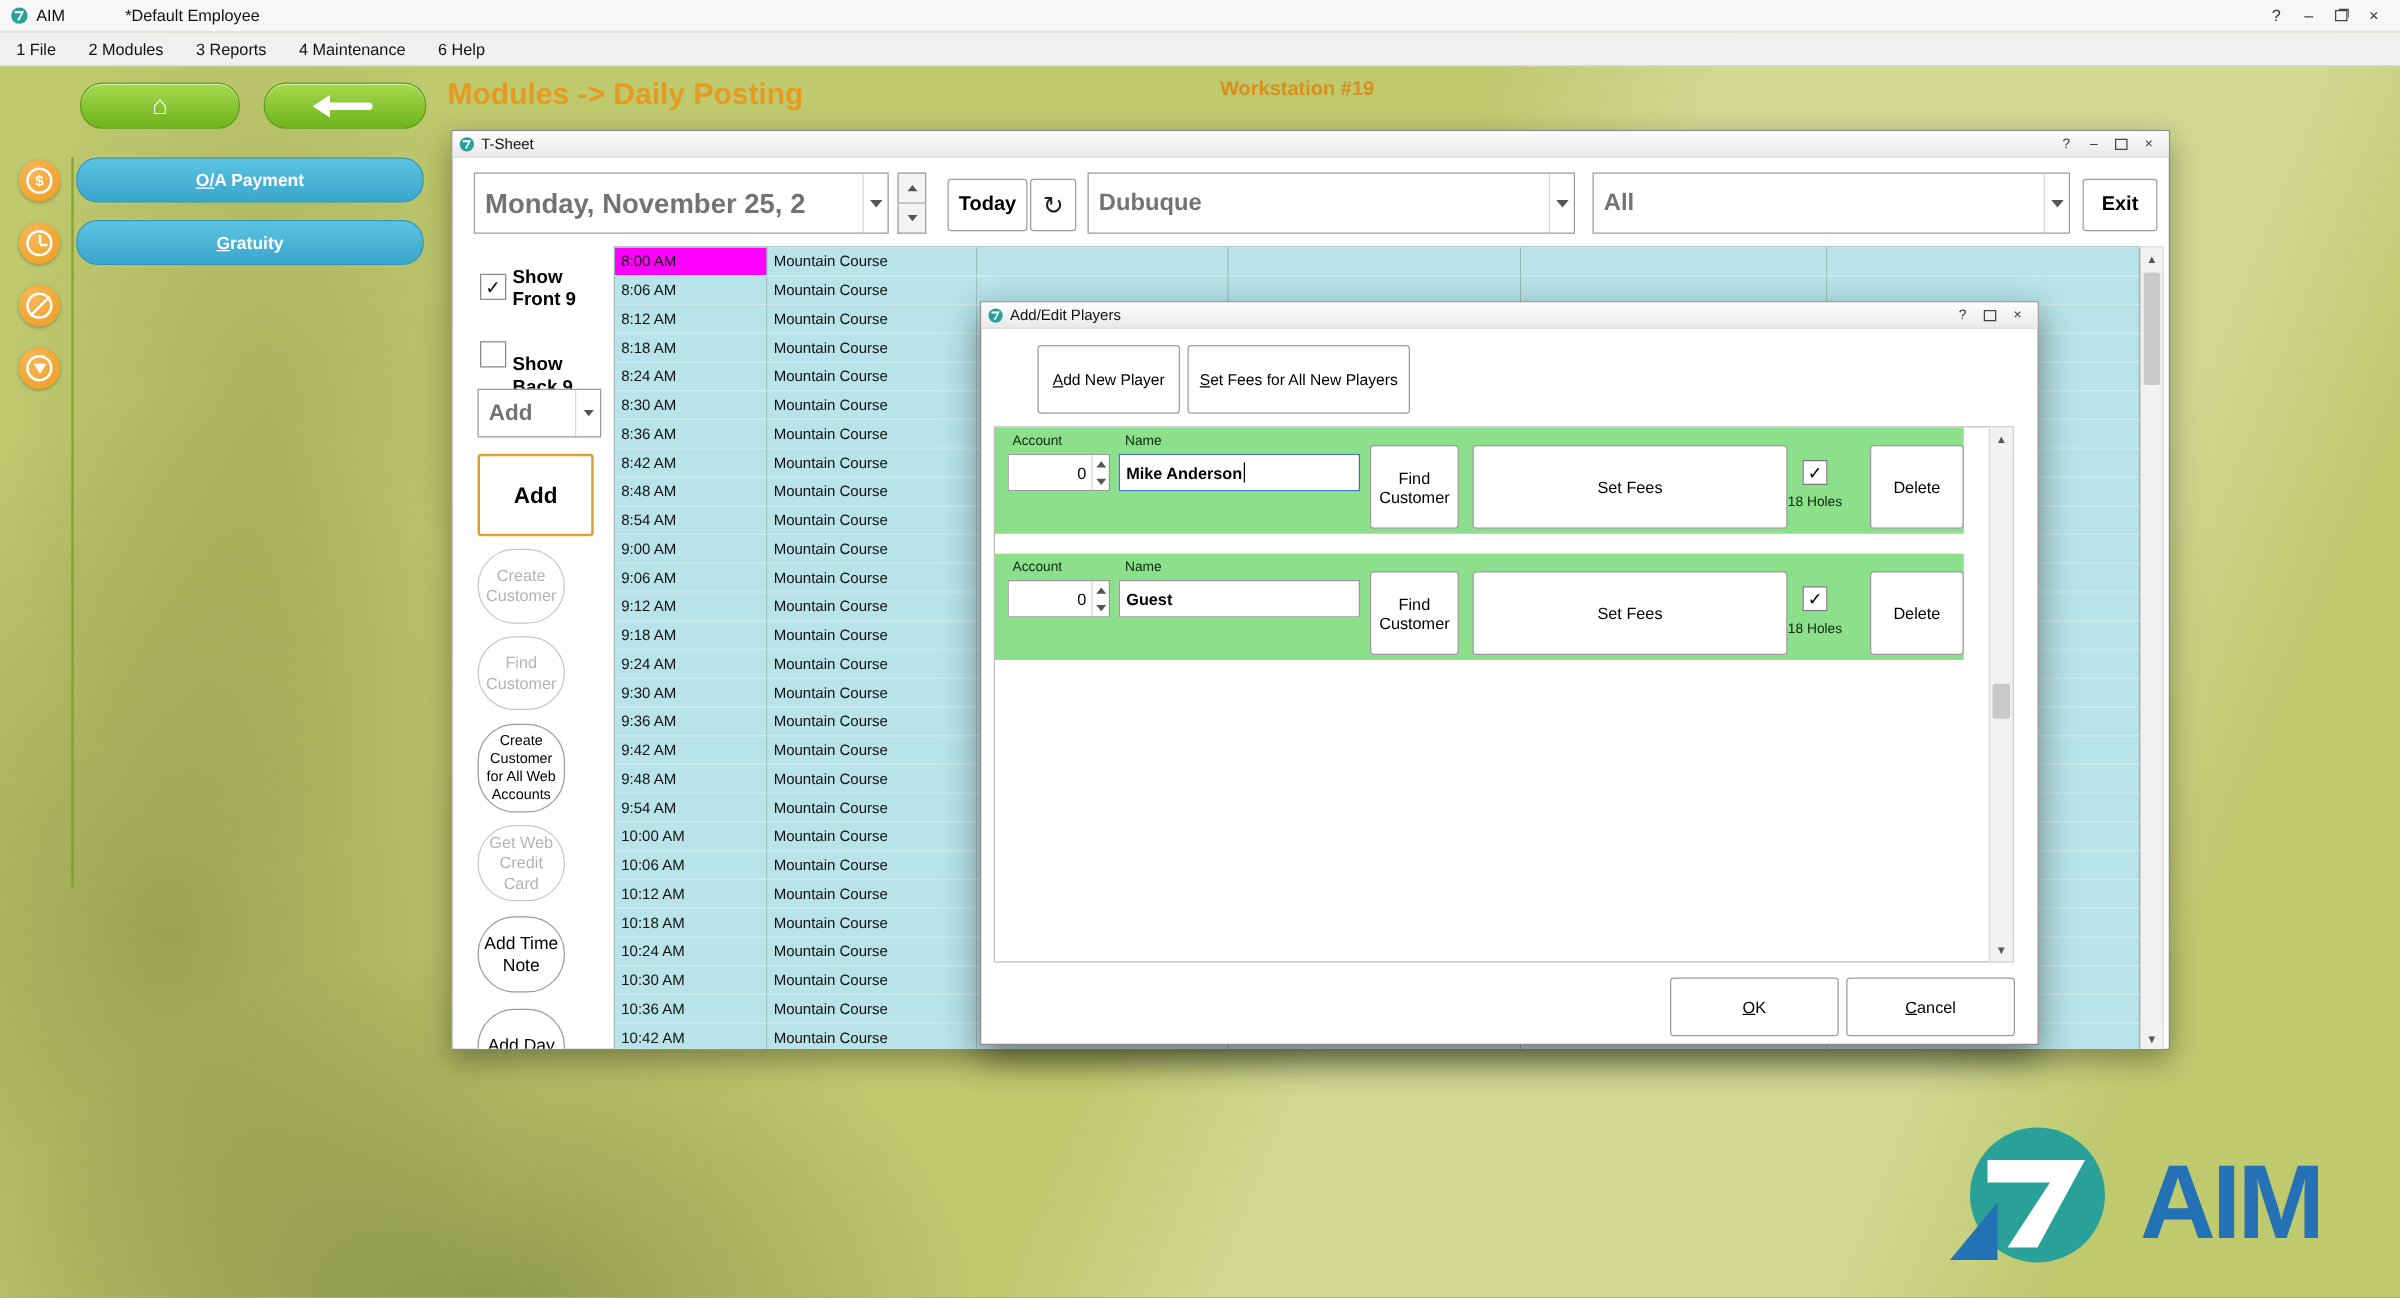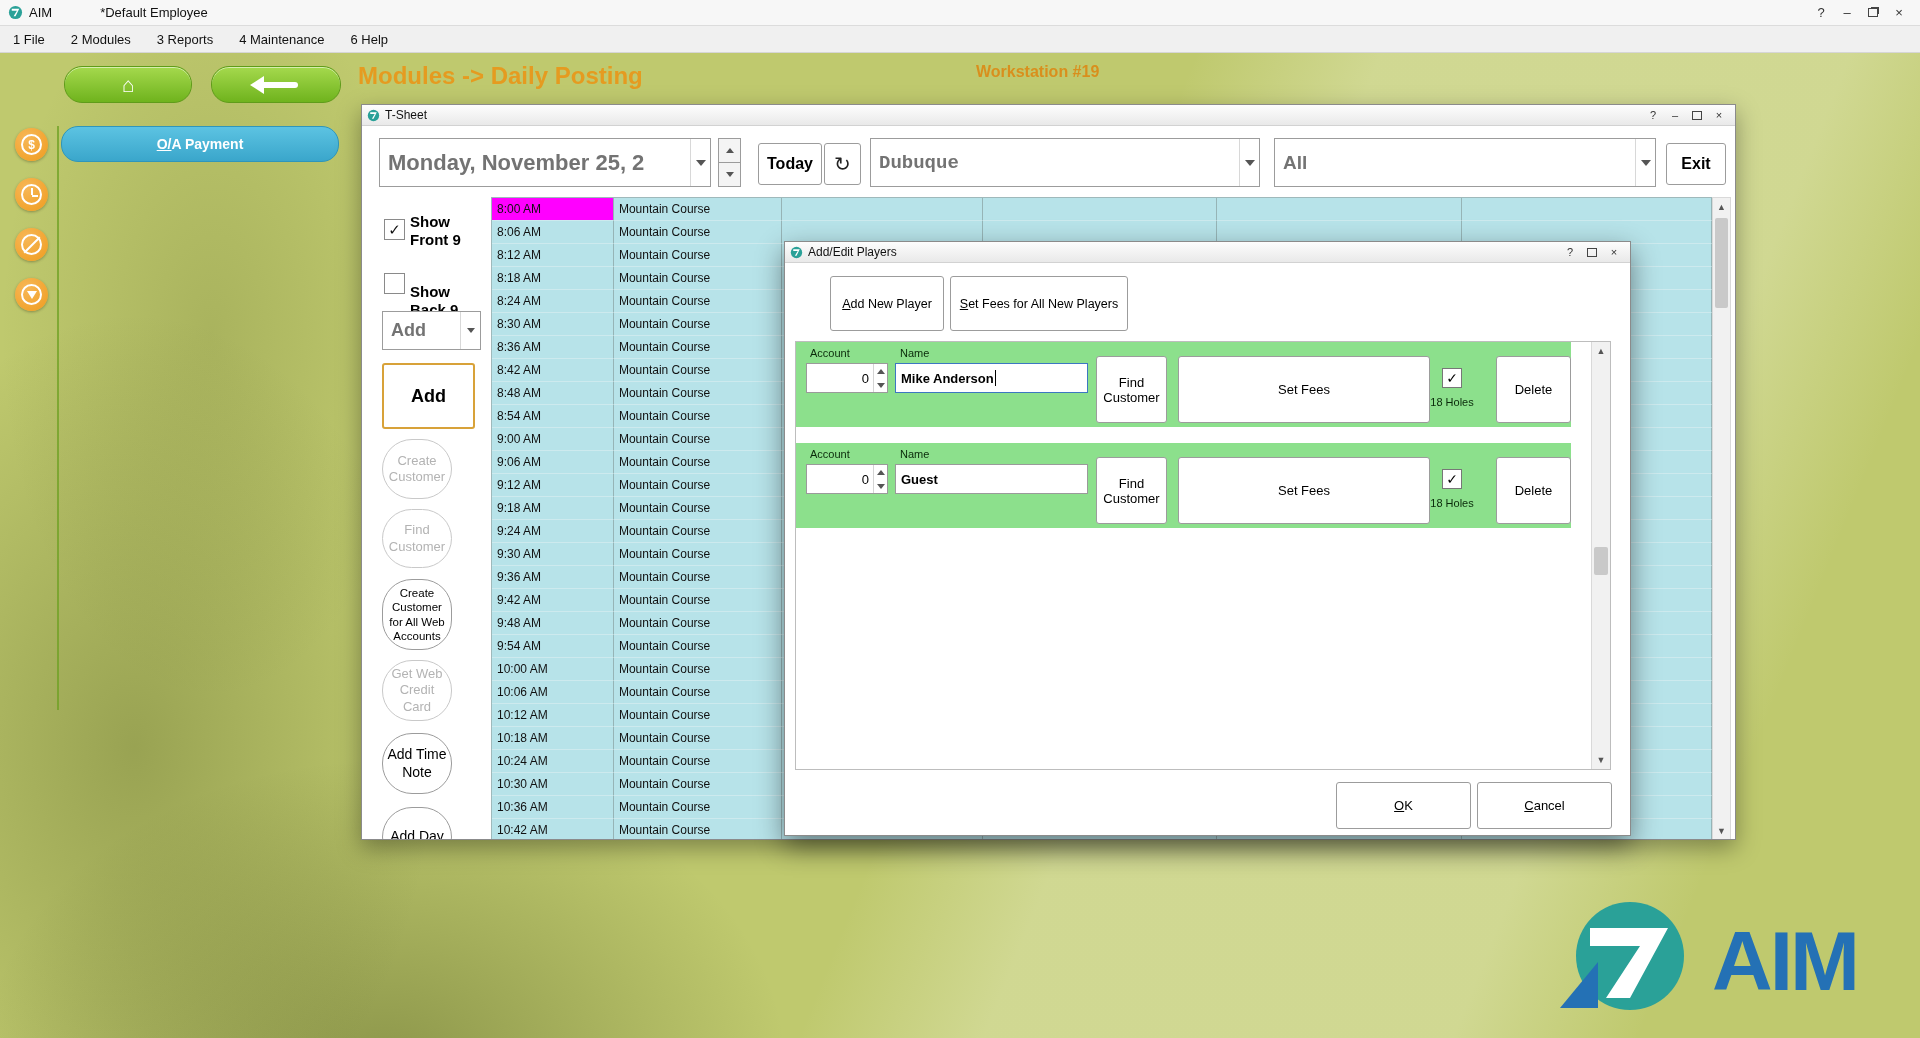--- a/index.html
+++ b/index.html
@@ -79,21 +79,21 @@
   .date-combo .txt { font-size:22px; }
   .date-spin { position:absolute; left:356px; top:33px; width:23px; height:49px; display:flex; flex-direction:column; }
   .date-spin .sp { flex:1; border:1px solid #9c9c9c; background:#f4f4f4; display:flex; align-items:center; justify-content:center; }
   .date-spin .sp + .sp { border-top:none; }
 
   .wbtn { background:#fff; border:1px solid #9c9c9c; border-radius:3px; color:#000;
     display:flex; flex-direction:column; align-items:center; justify-content:center; text-align:center; }
   .btn-today { position:absolute; left:396px; top:38px; width:64px; height:42px; font-size:16px; font-weight:bold; }
   .btn-refresh { position:absolute; left:462px; top:38px; width:37px; height:42px; font-size:20px; color:#222; }
   .loc-combo { left:508px; top:33px; width:390px; height:49px; }
-  .loc-combo .txt { font-size:19px;font-family:Liberation Mono, monospace; }
+  .loc-combo .txt { font-size:19px; }
   .filter-combo { left:912px; top:33px; width:382px; height:49px; }
   .filter-combo .txt { font-size:19px; }
   .btn-exit { position:absolute; left:1304px; top:38px; width:60px; height:42px; font-size:16px; font-weight:bold; }
 
   
   .chk { position:absolute; width:21px; height:21px; background:#fff; border:1px solid #8a8a8a;
     display:flex; align-items:center; justify-content:center; font-size:15px; color:#111; }
   .chk-front { left:22px; top:114px; } .chk-back { left:22px; top:168px; }
   .pane-lbl { position:absolute; left:48px; width:72px; font-size:15px; font-weight:bold; line-height:1.2; color:#000; }
   .lbl-front { top:108px; } .lbl-back { top:178px; }
@@ -197,20 +197,23 @@
 
   <div class="navline"></div>
   <div class="greenbtn btn-home">
     <span>⌂</span>
   </div>
   <div class="greenbtn btn-back">
     <span class="arrow-left"></span>
   </div>
   <div class="bluebtn btn-oa">
     <span class="ak">O/A Payment</span>
+  </div>
+  <div class="bluebtn btn-gratuity">
+    <span class="ak">Gratuity</span>
   </div>
   <div class="orb orb1">
       <span class="ring">$</span>
     </div>
   <div class="orb orb2">
       <span class="ring clock-hands"></span>
     </div>
   <div class="orb orb3">
       <span class="ring slash"></span>
     </div>

